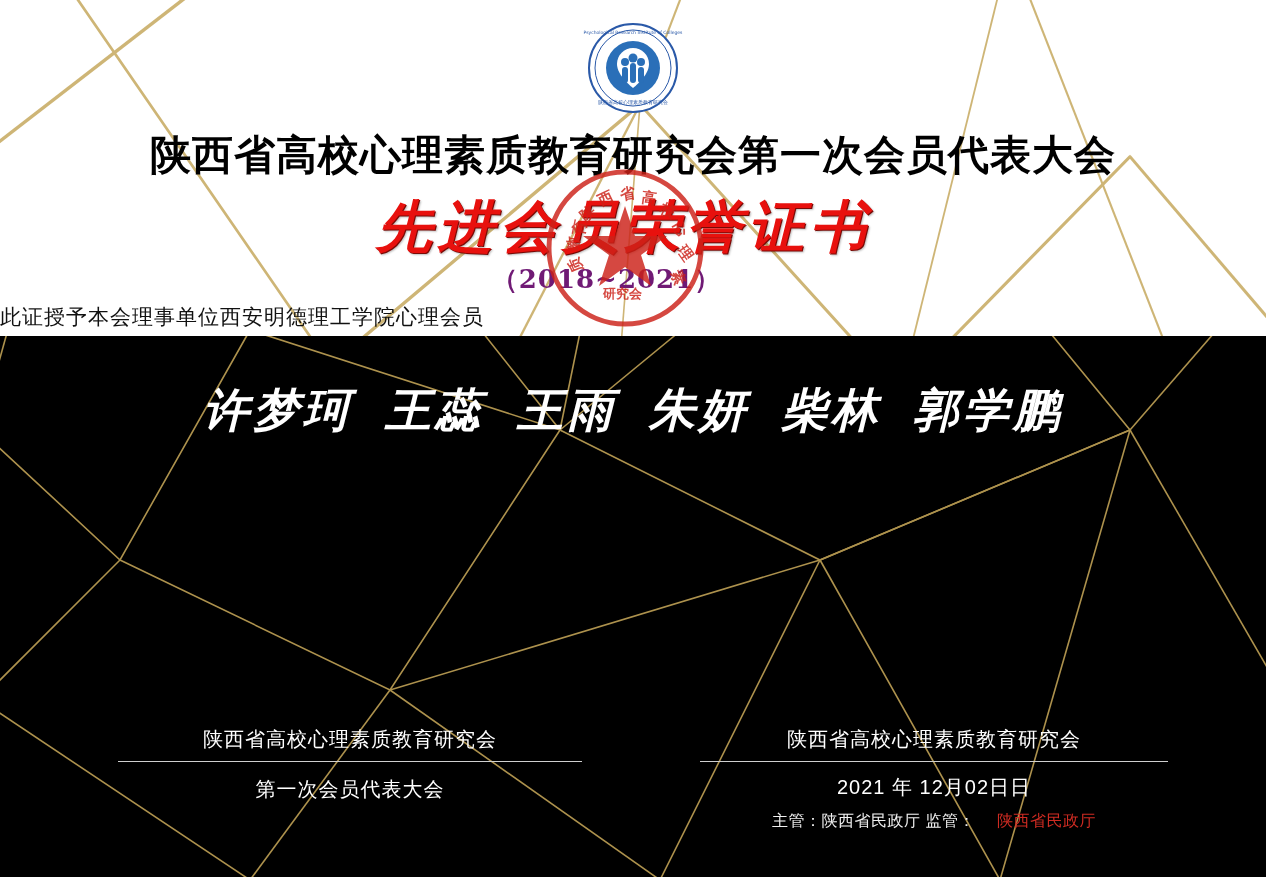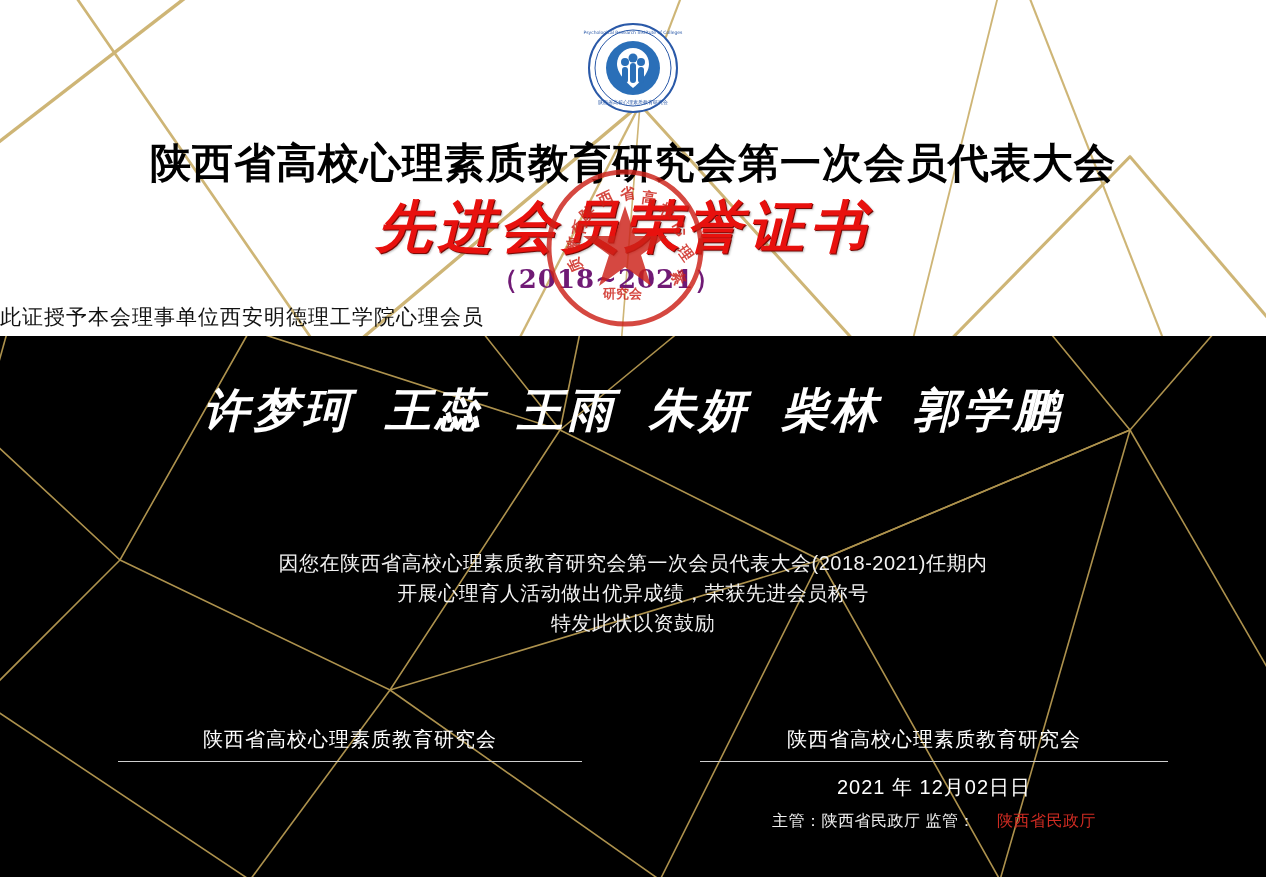--- a/index.html
+++ b/index.html
@@ -40,21 +40,21 @@
   .logo {
     position: absolute;
     left: 573px;
     top: 18px;
     width: 120px;
     height: 100px;
   }
 
   .title-main {
     position: absolute;
-    top: 136px;
+    top: 128px;
     left: 0;
     width: 1266px;
     text-align: center;
     font-family: "DejaVu Serif", "Liberation Serif", serif;
     font-weight: bold;
     font-size: 41px;
     letter-spacing: 1px;
     color: #000000;
     white-space: nowrap;
   }
@@ -287,29 +287,25 @@
       <g fill="#cc2118" font-family="DejaVu Serif, serif" font-size="13" font-weight="bold">
         <text x="60" y="132">研究会</text>
       </g>
     </svg>
   </div>
 
   <div class="names">
     <span>许梦珂</span><span>王蕊</span><span>王雨</span><span>朱妍</span><span>柴林</span><span>郭学鹏</span>
   </div>
 
-  <div class="body-text">
-    <div>因您在陕西省高校心理素质教育研究会第一次会员代表大会(2018-2021)任期内</div>
-    <div>开展心理育人活动做出优异成绩，荣获先进会员称号</div>
-    <div>特发此状以资鼓励</div>
-  </div>
 
   <div class="footer-left">
     <div class="org">陕西省高校心理素质教育研究会</div>
     <div class="rule"></div>
+    <div class="sub">第一次会员代表大会</div>
   </div>
 
   <div class="footer-right">
     <div class="org">陕西省高校心理素质教育研究会</div>
     <div class="rule"></div>
     <div class="date">2021 年 12月02日日</div>
     <div class="depts"><span>主管：陕西省民政厅  监管：</span><span class="hl-red">陕西省民政厅</span></div>
   </div>
 
 </div>

